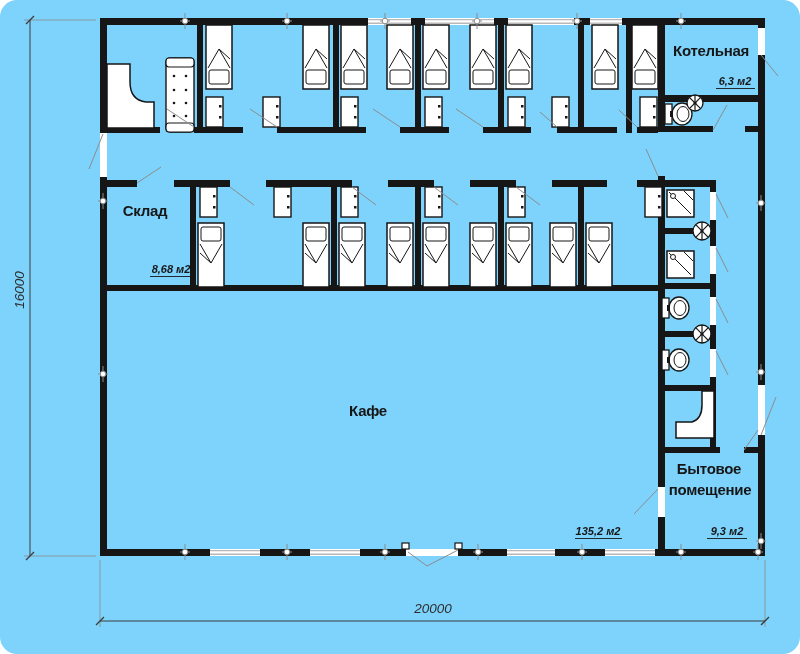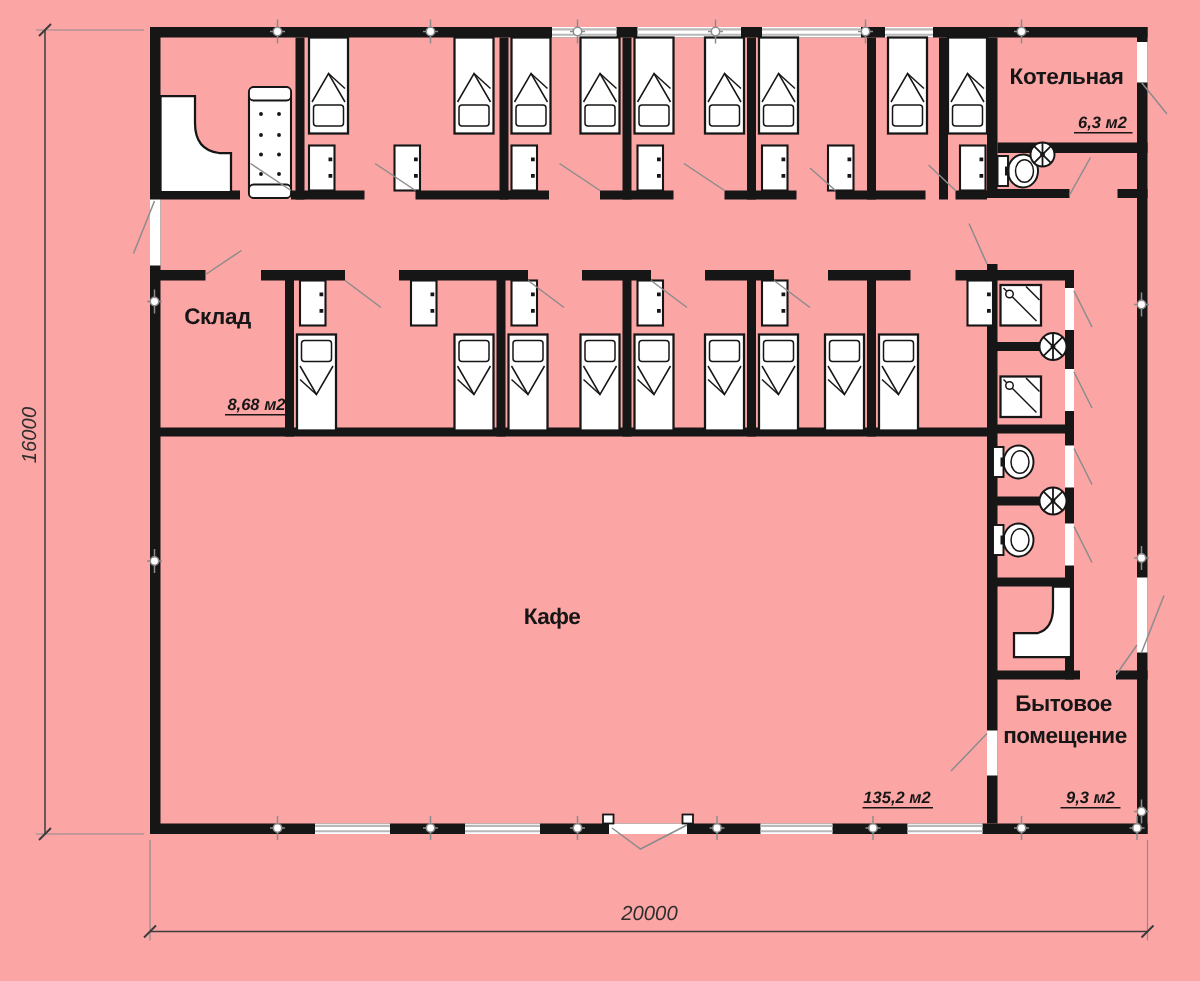--- a/index.html
+++ b/index.html
@@ -1,17 +1,17 @@
 <!DOCTYPE html>
 <html><head>
 <meta charset="utf-8">
 <style>
   html,body{margin:0;padding:0;background:#fff;}
-  .stage{position:relative;width:800px;height:654px;background:#fca5a5;overflow:hidden;
-         font-family:"Liberation Sans",sans-serif;}
+  .stage{position:relative;width:800px;height:654px;background:#7dd3fc;overflow:hidden;
+         font-family:"Liberation Sans",sans-serif;border-radius:17px;}
   svg{display:block}
   text{fill:#161616}
   .room-label{font:600 15px "Liberation Sans",sans-serif;letter-spacing:-0.3px}
   .area-label{font:italic 600 11px "Liberation Sans",sans-serif}
   .dim-label{font:italic 13.5px "Liberation Sans",sans-serif;fill:#2e2e2e}
 </style>
 </head>
 <body>
 
 <div class="stage">

